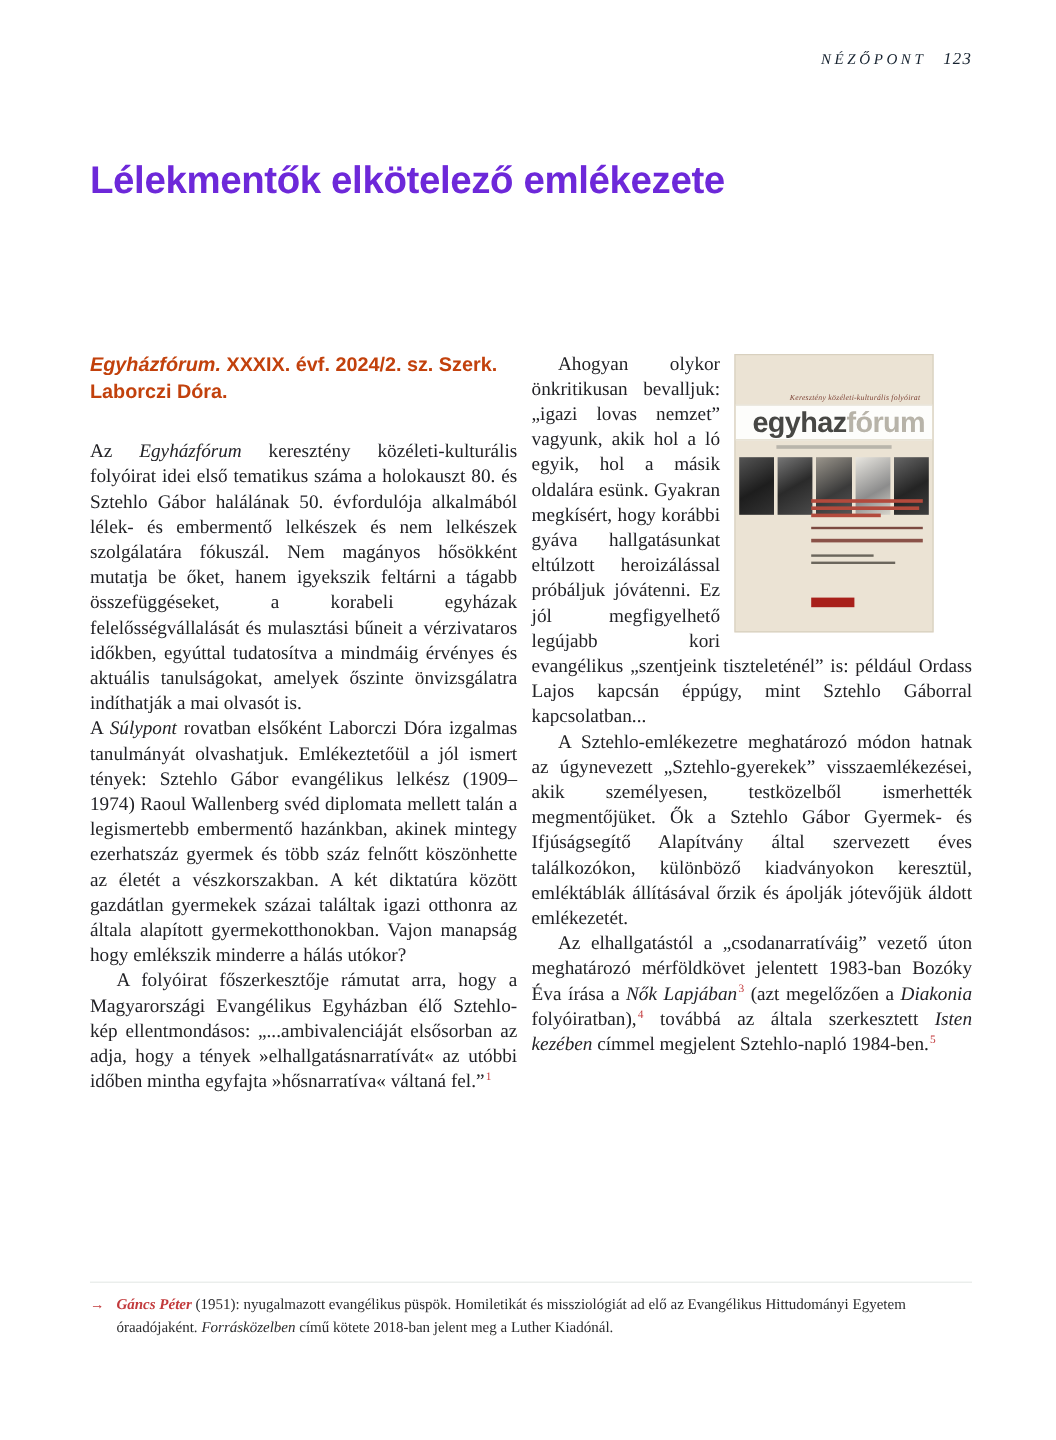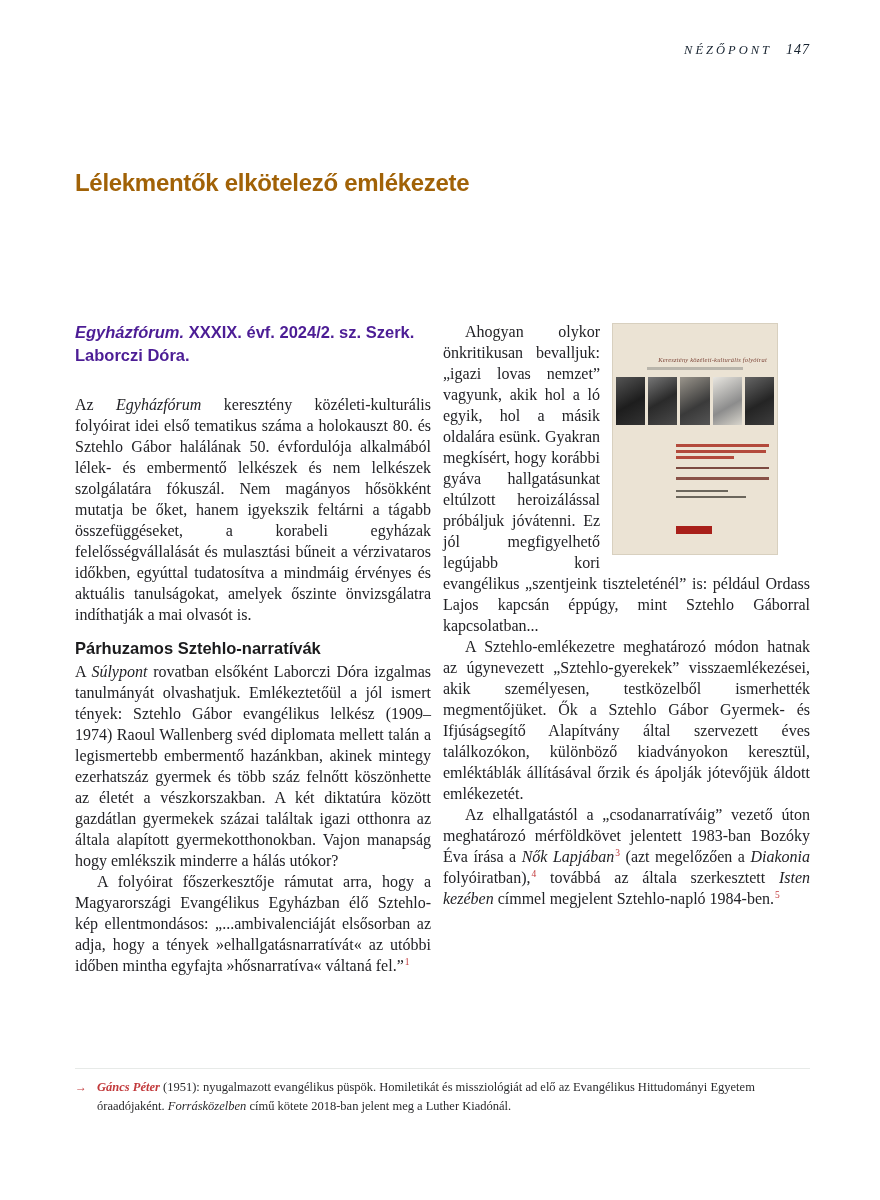--- a/index.html
+++ b/index.html
@@ -11,34 +11,34 @@
     font-family:"Liberation Serif", serif; color:var(--ink);
     padding:0 70px 0 75px;
   }
   
   .runhead{ margin-top:40px; text-align:right; color:var(--head-ink);
     font-style:italic; }
   .runhead .section{ font-size:12.5px; letter-spacing:3px;font-style:italic; }
   .runhead .pageno{ font-size:14px; letter-spacing:1px; margin-left:14px; }
   
   h1.title{
-    margin-top:111px; font-family:"Liberation Sans", sans-serif;
-    font-weight:700; font-size:24px; letter-spacing:-0.3px; color:#a16207;
+    margin-top:74px; font-family:"Liberation Sans", sans-serif;
+    font-weight:700; font-size:32px; letter-spacing:-0.3px; color:#6d28d9;
   }
   .byline{ margin-top:16px; font-size:16.5px; color:var(--head-ink);
     font-style:italic; font-variant:small-caps; letter-spacing:1.6px; }
   .byline .arrow{ color:var(--accent); font-style:normal; letter-spacing:0;
     margin-right:9px; font-size:15px; }
   
   .cols{ display:flex; margin-top:124px; }
   .col-left{ width:356px; margin-right:12px; }
   .col-right{ width:367px; }
   .lead-in{
     font-family:"Liberation Sans", sans-serif; font-weight:700;
-    font-size:16.5px; line-height:23px; color:#4c1d95; margin-bottom:27px;
+    font-size:16.5px; line-height:23px; color:#c2410c; margin-bottom:27px;
   }
   p.body{ font-size:16px; line-height:21px; text-align:justify;
     hyphens:auto; -webkit-hyphens:auto; }
   p.indent{ text-indent:22px; }
   h2.subhead{
     font-family:"Liberation Sans", sans-serif; font-weight:700;
     font-size:16.5px; color:#1b1b1d; margin-top:14px; margin-bottom:3px;
   }
   
   .run-i{ font-style:italic; }
@@ -91,40 +91,42 @@
   .footnote .arrow{ color:var(--accent); width:22px; flex:none;
     font-size:12px; }
   .footnote .fn-text{ flex:1;font-family:Liberation Serif, serif; }
 </style>
 </head>
 <body>
 
 <div class="page">
 
   <div class="runhead">
-    <span class="section">NÉZŐPONT</span><span class="pageno">147</span>
+    <span class="section">NÉZŐPONT</span><span class="pageno">123</span>
   </div>
 
   <h1 class="title">Lélekmentők elkötelező emlékezete</h1>
 
 
   <div class="cols">
 
     <div class="col-left">
       <div class="lead-in"><span class="run-i">Egyházfórum.</span><span> XXXIX. évf. 2024/2. sz. Szerk. Laborczi Dóra.</span></div>
       <p class="body"><span>Az </span><span class="run-i">Egyházfórum</span><span> keresztény közéleti-kulturális folyóirat idei első tematikus száma a holokauszt 80. és Sztehlo Gábor halálának 50. évfordulója alkalmából lélek- és embermentő lelkészek és nem lelkészek szolgálatára fókuszál. Nem magányos hősökként mutatja be őket, hanem igyekszik feltárni a tágabb összefüggéseket, a korabeli egyházak felelősségvállalását és mulasztási bűneit a vérzivataros időkben, egyúttal tudatosítva a mindmáig érvényes és aktuális tanulságokat, amelyek őszinte önvizsgálatra indíthatják a mai olvasót is.</span></p>
-      <h2 class="subhead">Párhuzamos Sztehlo-narratívák</h2>
       <p class="body"><span>A </span><span class="run-i">Súlypont</span><span> rovatban elsőként Laborczi Dóra izgalmas tanulmányát olvashatjuk. Emlékeztetőül a jól ismert tények: Sztehlo Gábor evangélikus lelkész (1909–1974) Raoul Wallenberg svéd diplomata mellett talán a legismertebb embermentő hazánkban, akinek mintegy ezerhatszáz gyermek és több száz felnőtt köszönhette az életét a vészkorszakban. A két diktatúra között gazdátlan gyermekek százai találtak igazi otthonra az általa alapított gyermekotthonokban. Vajon manapság hogy emlékszik minderre a hálás utókor?</span></p>
       <p class="body indent"><span>A folyóirat főszerkesztője rámutat arra, hogy a Magyarországi Evangélikus Egyházban élő Sztehlo-kép ellentmondásos: „...ambivalenciáját elsősorban az adja, hogy a tények »elhallgatásnarratívát« az utóbbi időben mintha egyfajta »hősnarratíva« váltaná fel.”</span><span class="run-sup">1</span></p>
     </div>
 
     <div class="col-right">
 
       <div class="cover">
         <div class="cover-tagline">Keresztény közéleti-kulturális folyóirat</div>
+        <div class="cover-masthead">
+          <span class="dark">egyhaz</span><span class="light">fórum</span>
+        </div>
         <div class="cover-subline"></div>
         <div class="cover-photos">
           <div class="ph ph1"></div>
           <div class="ph ph2"></div>
           <div class="ph ph3"></div>
           <div class="ph ph4"></div>
           <div class="ph ph5"></div>
         </div>
         <div class="cover-lines">
           <div class="ln ln-r1"></div>

